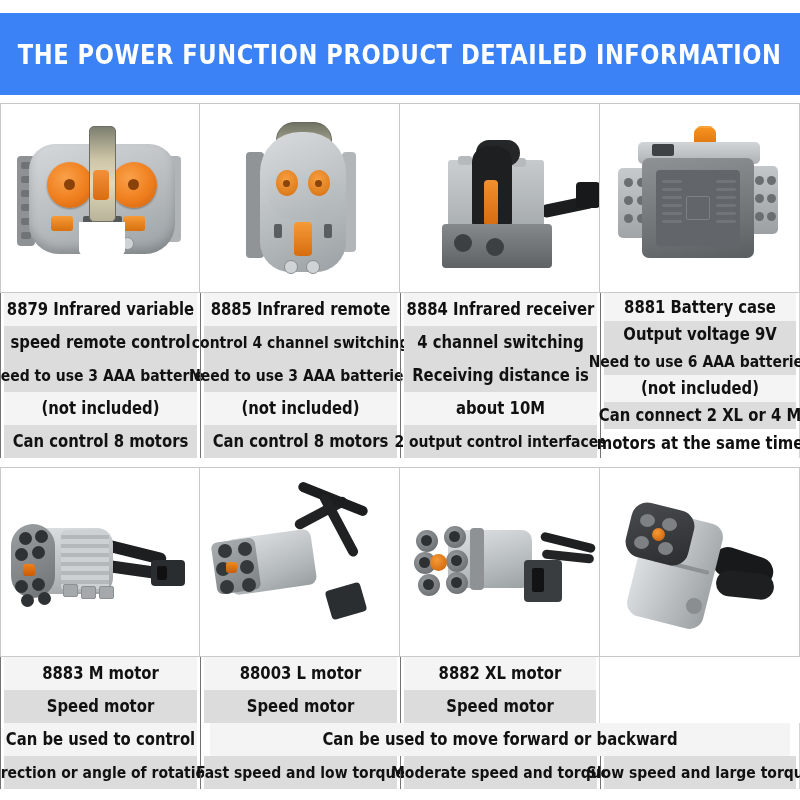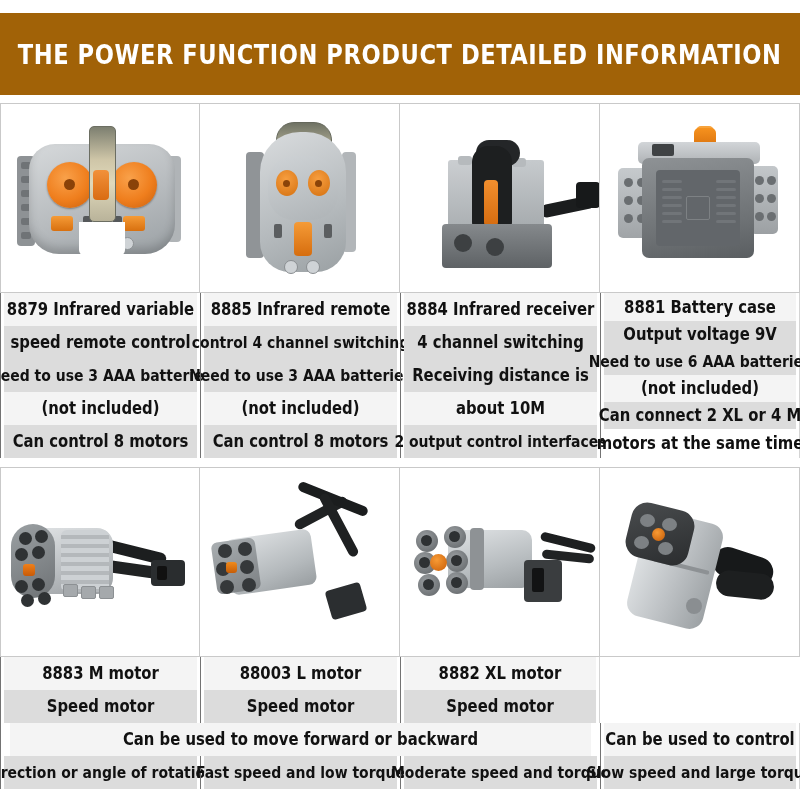--- a/index.html
+++ b/index.html
@@ -7,21 +7,21 @@
     width:800px;height:800px;
     background:#ffffff;
     font-family:"Liberation Sans", sans-serif;
     overflow:hidden;
   }
   .page{position:relative;width:800px;height:800px;background:#fff;}
 
   
   .banner{
     position:absolute;left:0;top:13px;width:800px;height:82px;
-    background:#a16207;
+    background:#3b82f6;
     display:flex;align-items:center;justify-content:center;
   }
   .banner-title{
     color:#ffffff;
     font-family:"Liberation Sans Narrow","DejaVu Sans Condensed","Liberation Sans",sans-serif;
     font-size:27px;
     font-weight:700;
     letter-spacing:.6px;
     transform:scaleX(.93);
     white-space:nowrap;
@@ -503,26 +503,26 @@
         <div class="line band-a">88003  L motor</div>
         <div class="line band-b">Speed motor</div>
       </div>
       <div class="tcell">
         <div class="line band-a">8882  XL motor</div>
         <div class="line band-b">Speed motor</div>
       </div>
     </div>
 
     <div class="textrow">
+      <div class="tcell">
+        <div class="line band-a">Can be used to control</div>
+      </div>
       <div class="tcell span3">
         <div class="line band-a">Can be used to move forward or backward</div>
       </div>
-      <div class="tcell">
-        <div class="line band-a">Can be used to control</div>
-      </div>
     </div>
 
     <div class="textrow">
       <div class="tcell">
         <div class="line band-b sm">direction or angle of rotation</div>
       </div>
       <div class="tcell">
         <div class="line band-b sm">Fast speed and low torque</div>
       </div>
       <div class="tcell">

